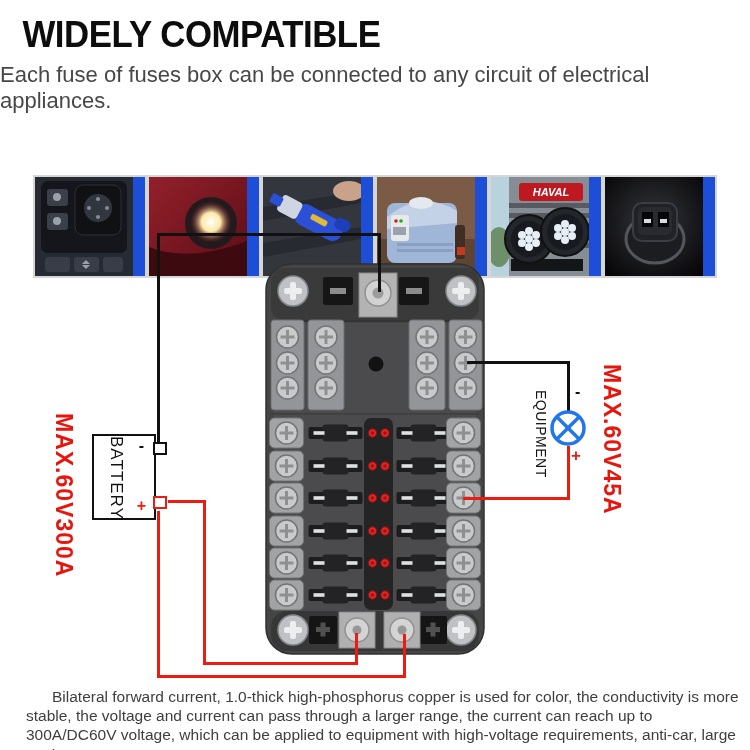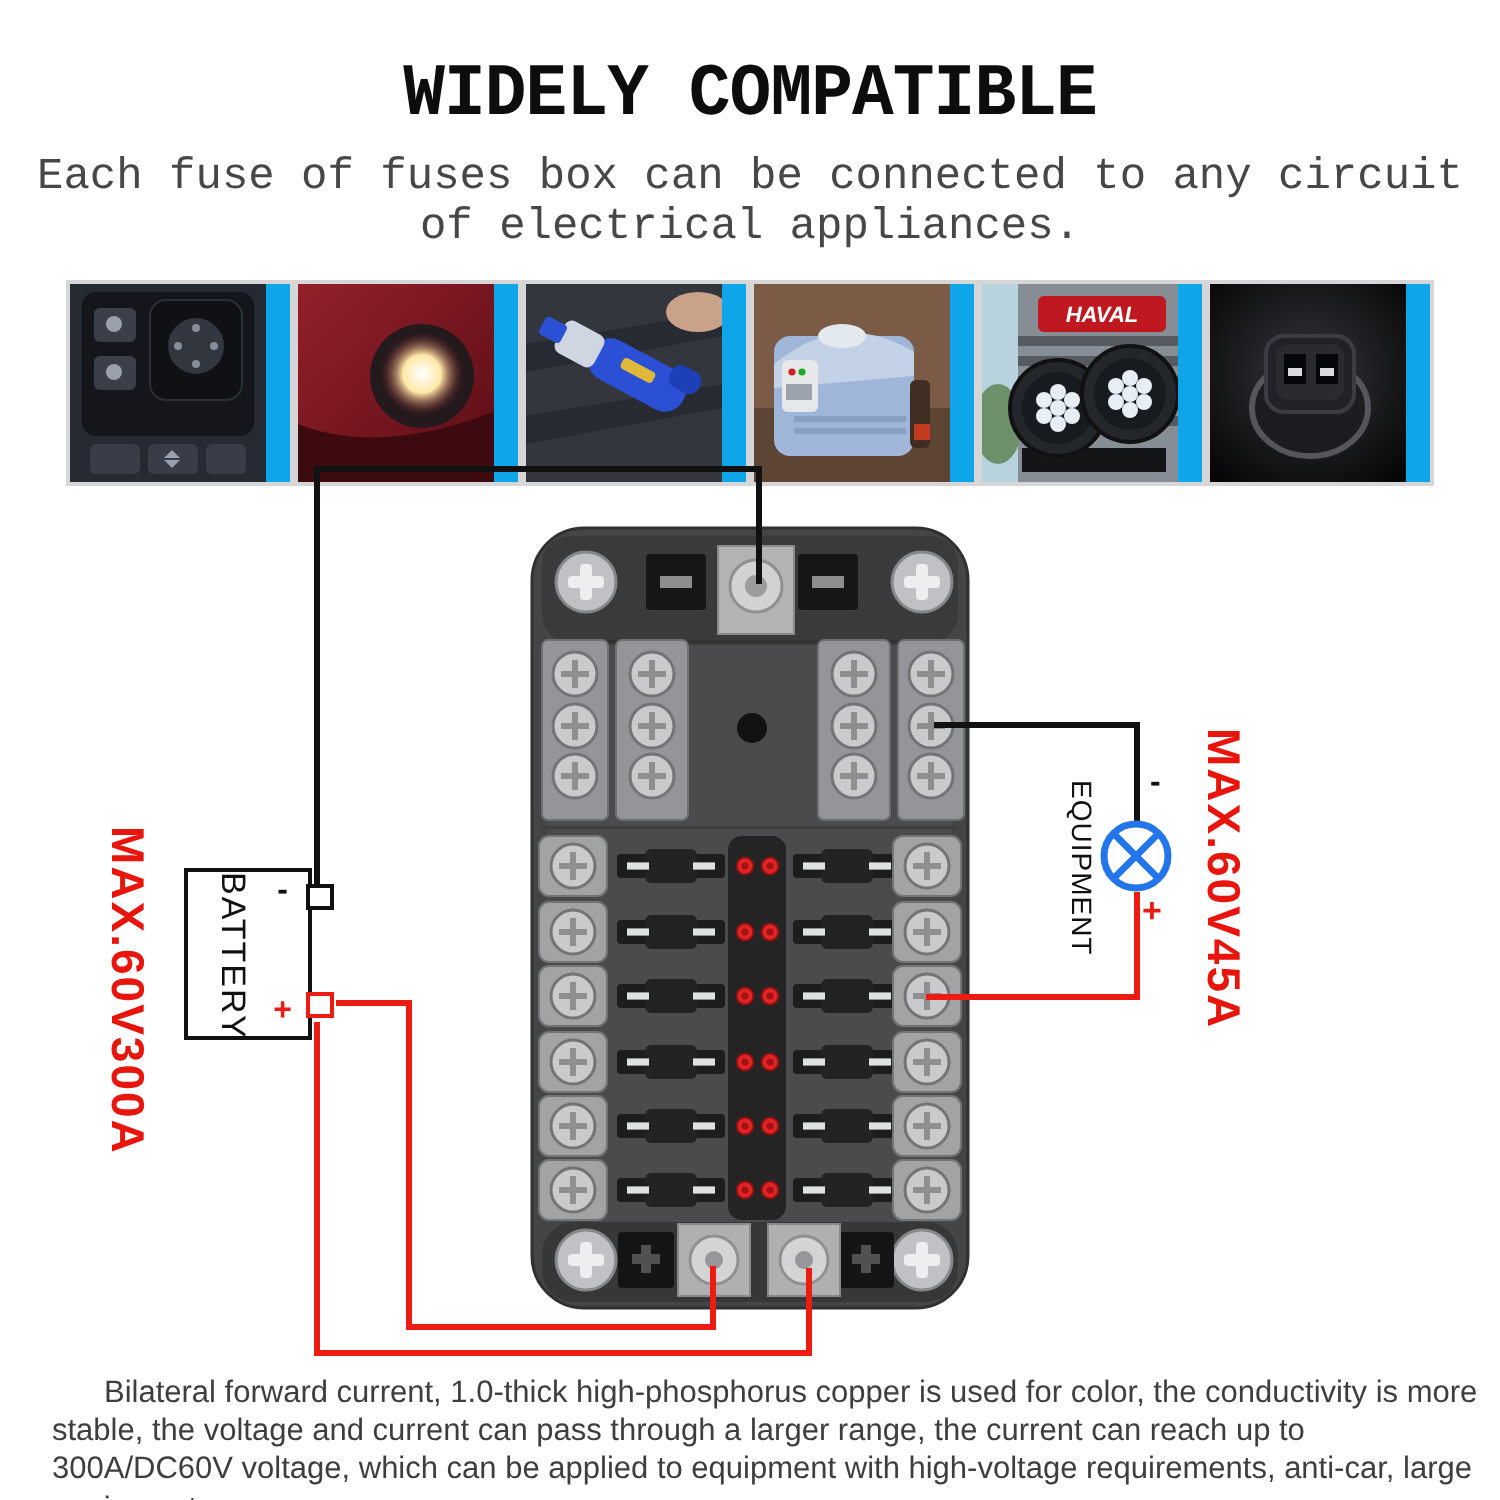--- a/index.html
+++ b/index.html
@@ -1,28 +1,28 @@
 <!DOCTYPE html>
 <html><head>
 <meta charset="utf-8">
 <style>
   * { box-sizing: border-box; margin: 0; padding: 0; }
   html,body { background:#ffffff; }
   body { width:750px; height:750px; font-family:"Liberation Sans", sans-serif; }
   .page { position:relative; width:750px; height:750px; background:#fff; overflow:hidden; }
 
   
-  .header { padding-top:30px; text-align:center;font-family:Liberation Mono, monospace; }
+  .header { padding-top:16px; text-align:left; }
   .title { font-size:37px; font-weight:bold; color:#0d0d0d; letter-spacing:-0.5px;
            transform:scaleX(0.94); transform-origin:center; line-height:1; }
   .subtitle { margin-top:9px; font-size:22px; color:#474747; }
 
   
   .photo-strip { margin-top:14px; padding:0 33px; display:flex; justify-content:space-between; }
-  .photo { width:124px; height:103px; border:2px solid #d6d6d6; background:#0ea5e9; overflow:hidden; }
+  .photo { width:124px; height:103px; border:2px solid #d6d6d6; background:#1d4ed8; overflow:hidden;margin-top:47px; }
   .photo svg { display:block; }
   .wire { position:absolute; }
   .wire.neg { background:#111111; }
   .wire.pos { background:#ec1c13; }
 
   .battery-box { position:absolute; left:92px; top:434px; width:64px; height:86px;
                  border:2px solid #111; background:#fff; }
   .vtext { writing-mode:vertical-rl; text-orientation:mixed; }
   .battery-name { position:absolute; left:12px; top:0; height:100%; display:flex; align-items:center;
                   font-size:17px; color:#111; letter-spacing:1px; }

